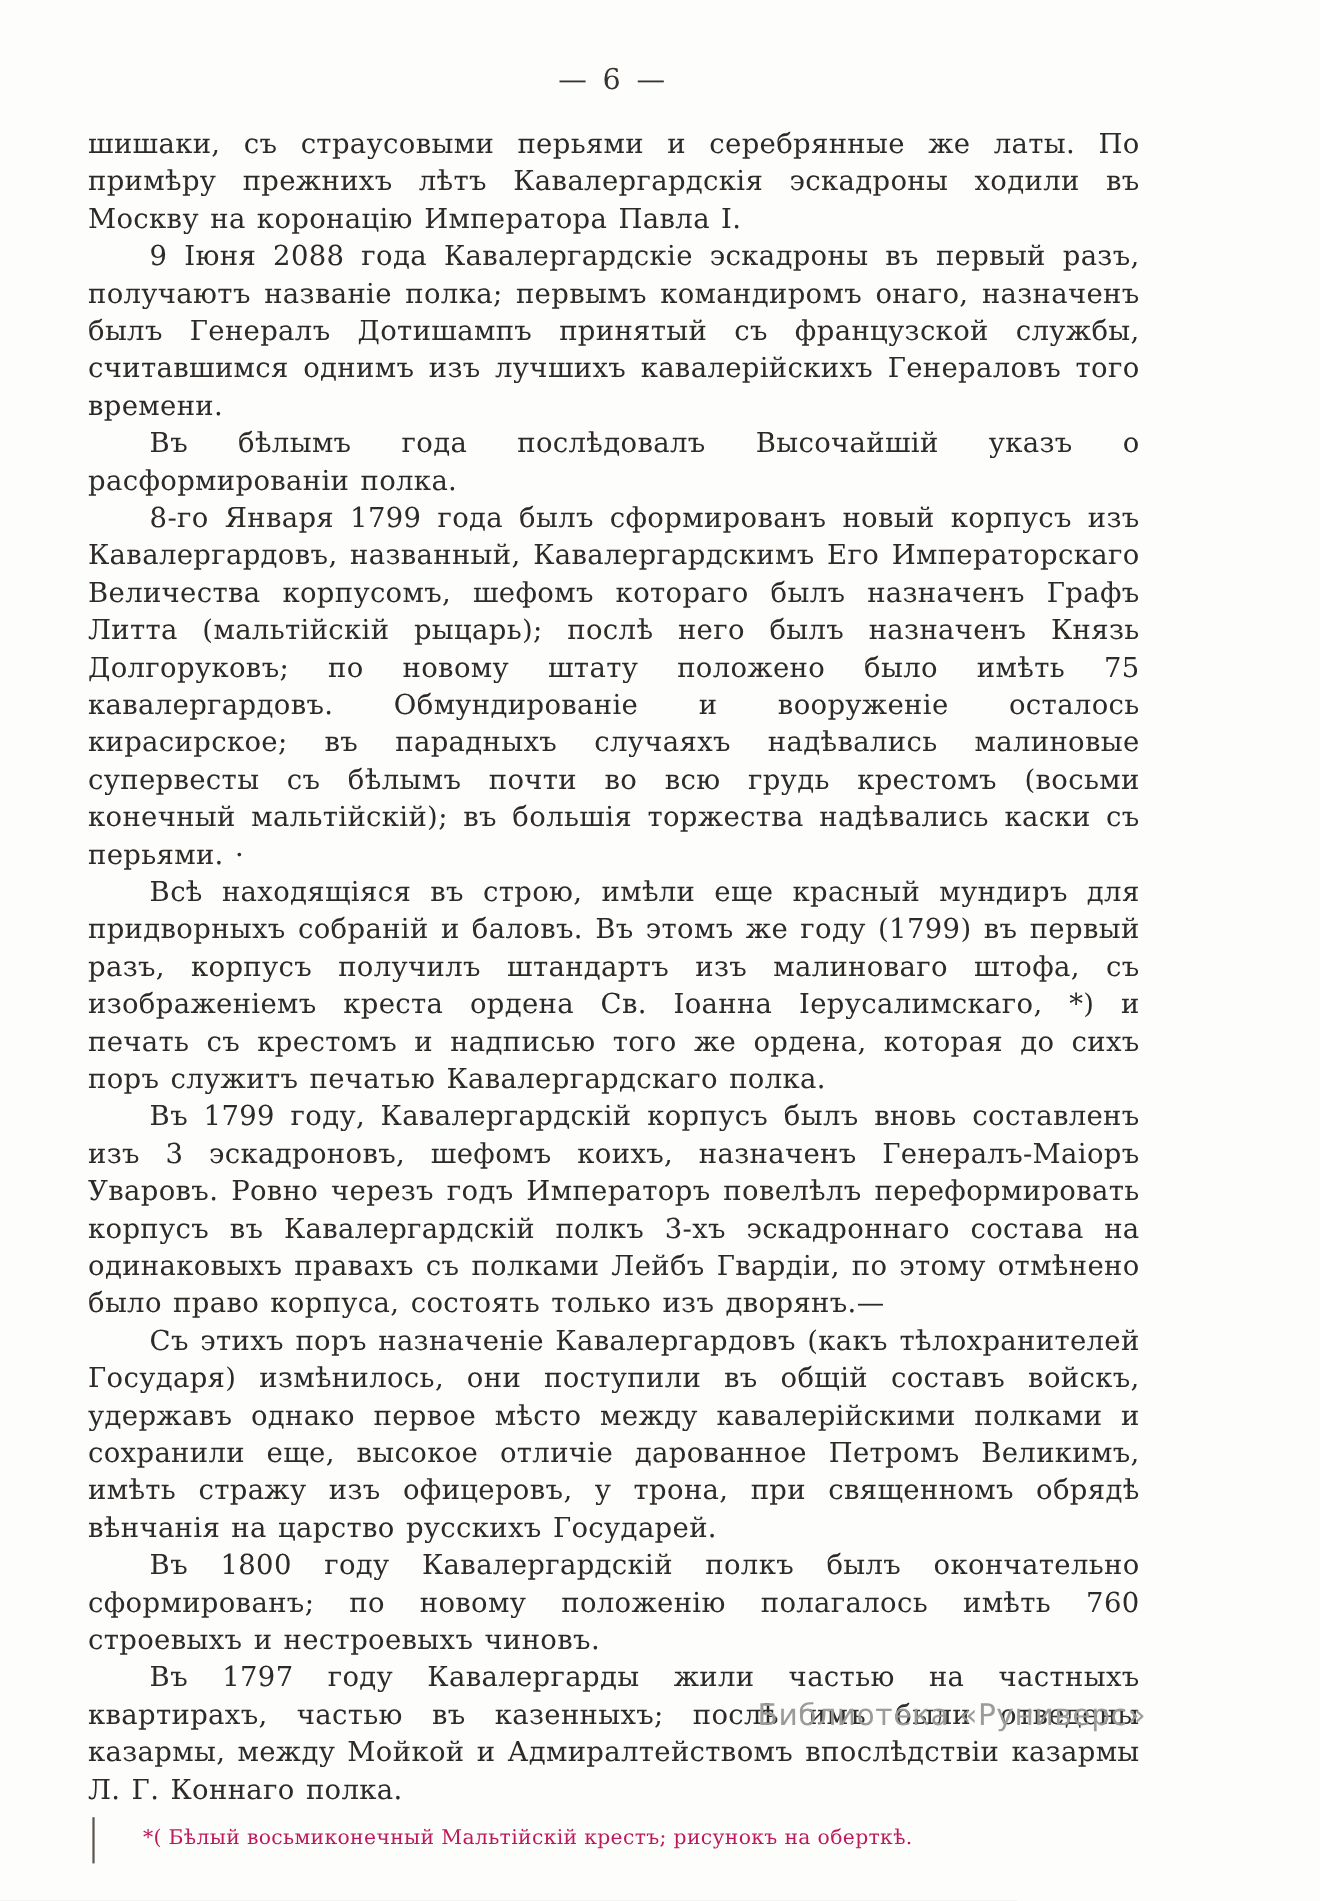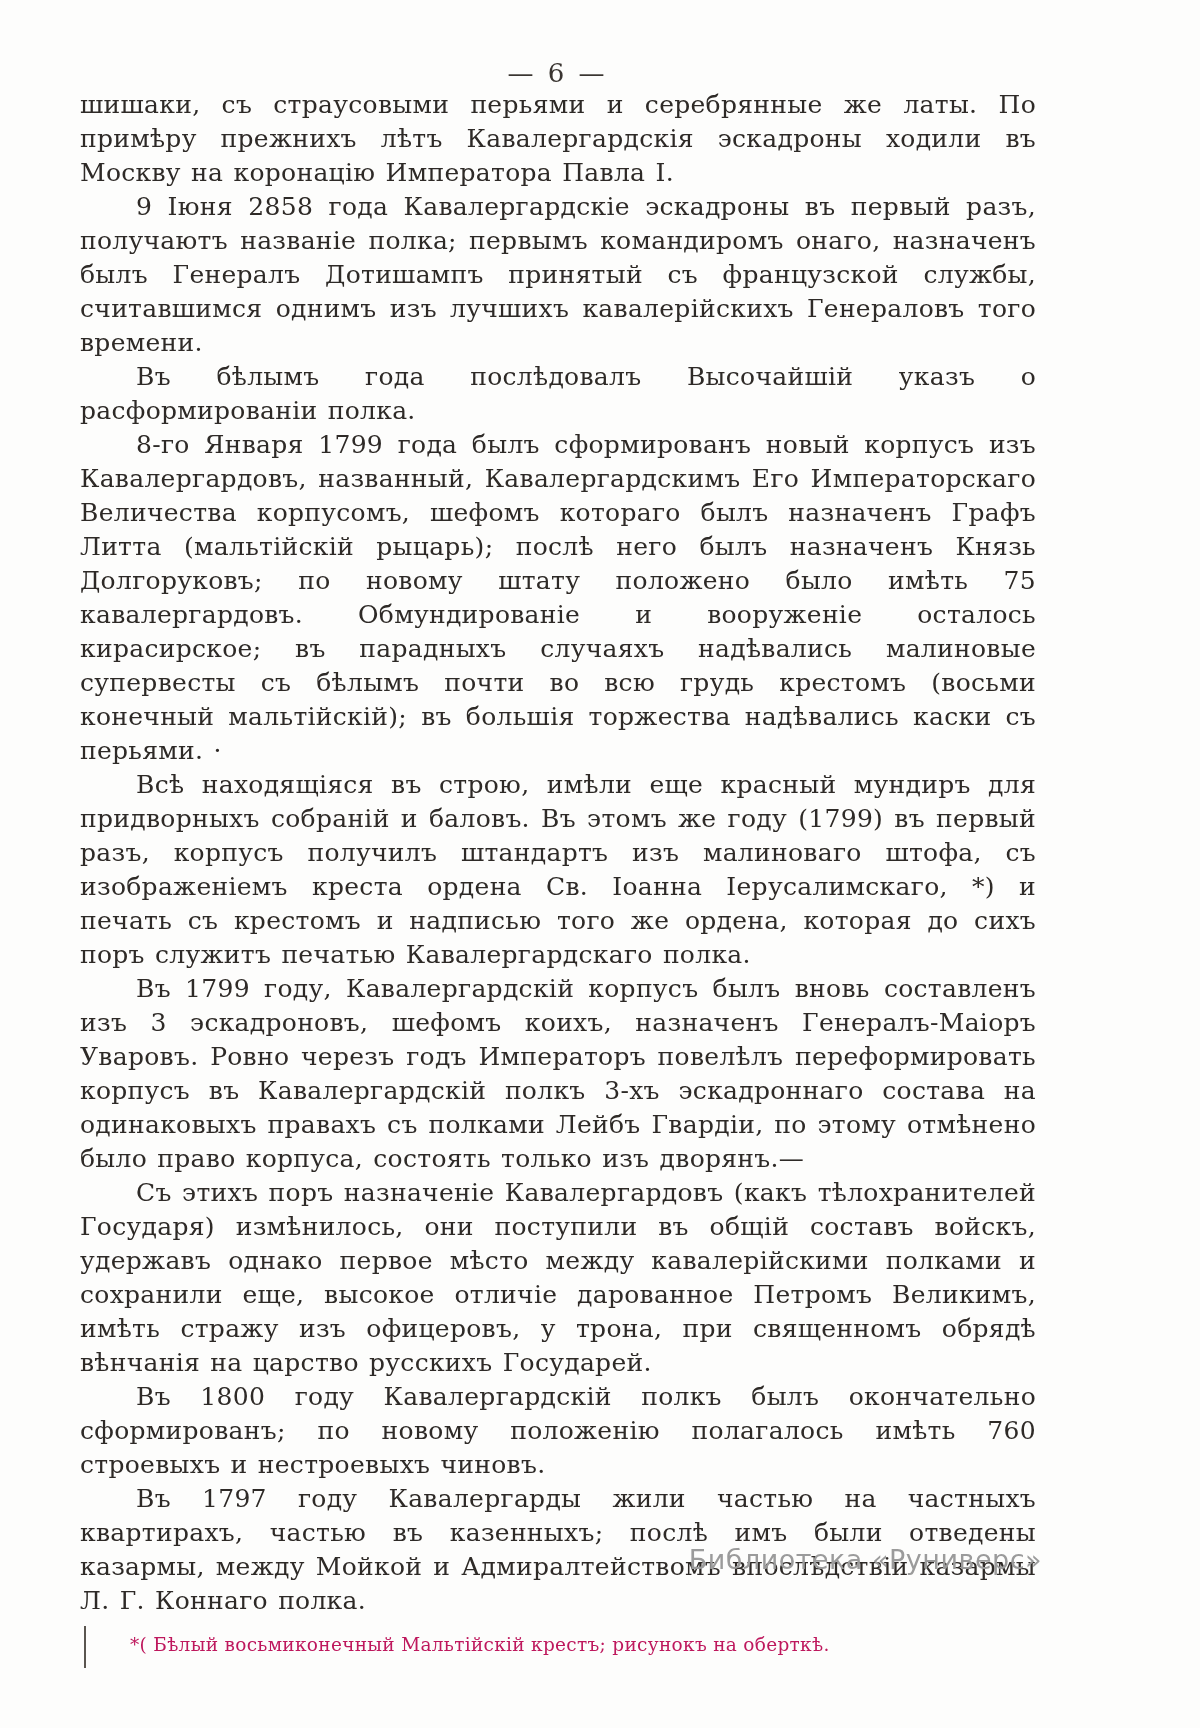--- a/index.html
+++ b/index.html
@@ -21,20 +21,21 @@
   .page-number {
     padding-top: 58px;
     width: 955px;
     margin-left: 80px;
     text-align: center;
     font-size: 26px;
     letter-spacing: 3px;
     color: #3a3531;
   }
   .text-block {
+    margin-top: 26px;
     margin-left: 80px;
     width: 956px;
     font-size: 25px;
     line-height: 34px;
     text-align: justify;
     word-spacing: 2px;
     letter-spacing: 0.3px;
   }
   .text-block p.para {
     margin: 0;
@@ -77,21 +78,21 @@
 </style>
 </head>
 <body>
 
 <div class="page">
 
   <div class="page-number">— 6 —</div>
 
   <div class="text-block">
       <p class="para">шишаки, съ страусовыми перьями и серебрянные же латы. По примѣру прежнихъ лѣтъ Кавалергардскія эскадроны ходили въ Москву на коронацію Императора Павла I.</p>
-      <p class="para indent">9 Іюня 2858 года Кавалергардскіе эскадроны въ первый разъ, получаютъ названіе полка; первымъ командиромъ онаго, назначенъ былъ Генералъ Дотишампъ принятый съ французской службы, считавшимся однимъ изъ лучшихъ кавалерійскихъ Генераловъ того времени.</p>
+      <p class="para indent">9 Іюня 2088 года Кавалергардскіе эскадроны въ первый разъ, получаютъ названіе полка; первымъ командиромъ онаго, назначенъ былъ Генералъ Дотишампъ принятый съ французской службы, считавшимся однимъ изъ лучшихъ кавалерійскихъ Генераловъ того времени.</p>
       <p class="para indent">Въ бѣлымъ года послѣдовалъ Высочайшій указъ о расформированіи полка.</p>
       <p class="para indent">8-го Января 1799 года былъ сформированъ новый корпусъ изъ Кавалергардовъ, названный, Кавалергардскимъ Его Императорскаго Величества корпусомъ, шефомъ котораго былъ назначенъ Графъ Литта (мальтійскій рыцарь); послѣ него былъ назначенъ Князь Долгоруковъ; по новому штату положено было имѣть 75 кавалергардовъ. Обмундированіе и вооруженіе осталось кирасирское; въ парадныхъ случаяхъ надѣвались малиновые супервесты съ бѣлымъ почти во всю грудь крестомъ (восьми конечный мальтійскій); въ большія торжества надѣвались каски съ перьями. ·</p>
       <p class="para indent">Всѣ находящіяся въ строю, имѣли еще красный мундиръ для придворныхъ собраній и баловъ. Въ этомъ же году (1799) въ первый разъ, корпусъ получилъ штандартъ изъ малиноваго штофа, съ изображеніемъ креста ордена Св. Іоанна Іерусалимскаго, *) и печать съ крестомъ и надписью того же ордена, которая до сихъ поръ служитъ печатью Кавалергардскаго полка.</p>
       <p class="para indent">Въ 1799 году, Кавалергардскій корпусъ былъ вновь составленъ изъ 3 эскадроновъ, шефомъ коихъ, назначенъ Генералъ-Маіоръ Уваровъ. Ровно черезъ годъ Императоръ повелѣлъ переформировать корпусъ въ Кавалергардскій полкъ 3-хъ эскадроннаго состава на одинаковыхъ правахъ съ полками Лейбъ Гвардіи, по этому отмѣнено было право корпуса, состоять только изъ дворянъ.—</p>
       <p class="para indent">Съ этихъ поръ назначеніе Кавалергардовъ (какъ тѣлохранителей Государя) измѣнилось, они поступили въ общій составъ войскъ, удержавъ однако первое мѣсто между кавалерійскими полками и сохранили еще, высокое отличіе дарованное Петромъ Великимъ, имѣть стражу изъ офицеровъ, у трона, при священномъ обрядѣ вѣнчанія на царство русскихъ Государей.</p>
       <p class="para indent">Въ 1800 году Кавалергардскій полкъ былъ окончательно сформированъ; по новому положенію полагалось имѣть 760 строевыхъ и нестроевыхъ чиновъ.</p>
       <p class="para indent">Въ 1797 году Кавалергарды жили частью на частныхъ квартирахъ, частью въ казенныхъ; послѣ имъ были отведены казармы, между Мойкой и Адмиралтействомъ впослѣдствіи казармы Л. Г. Коннаго полка.</p>
     </div>
 
   <div class="footnote-area">

